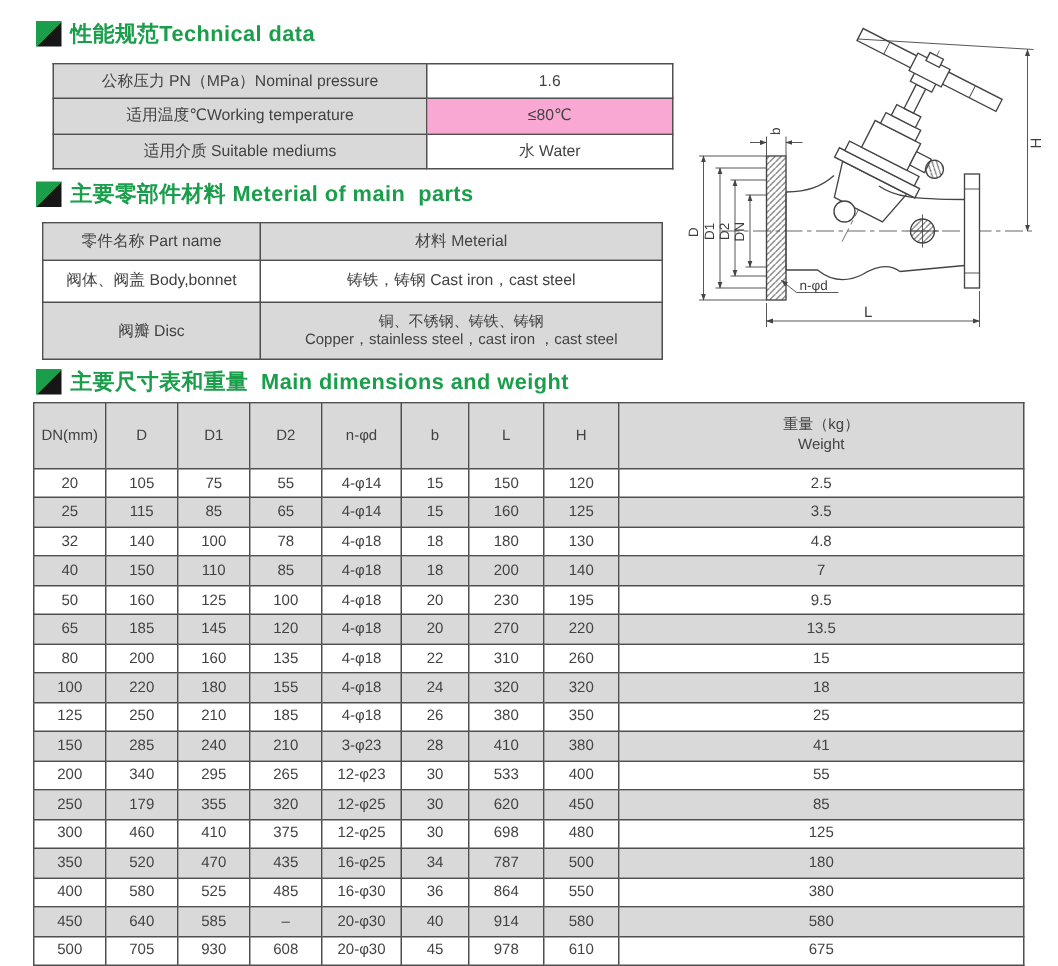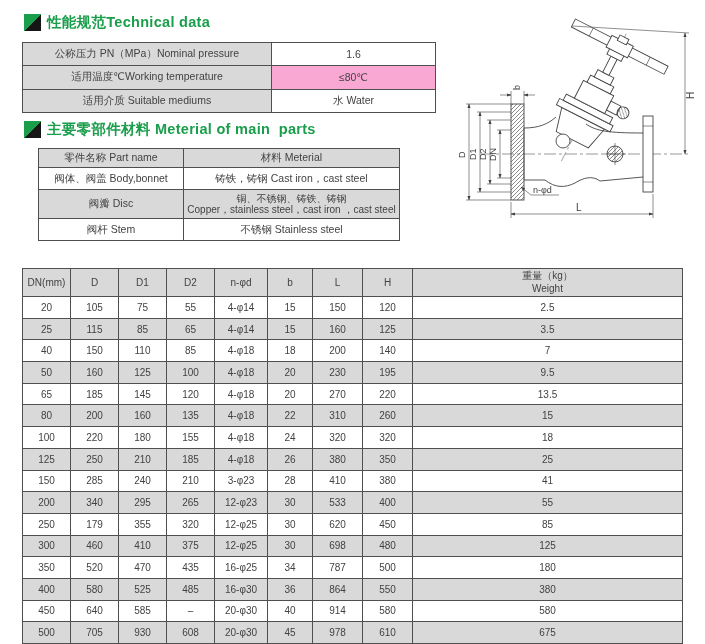--- a/index.html
+++ b/index.html
@@ -9,33 +9,33 @@
   .section-header{position:absolute;display:flex;align-items:center;gap:6px;}
   .hdr-icon{width:17px;height:17px;flex:0 0 17px;
             background:linear-gradient(135deg,#1a9e4b 0 51%,#161616 51% 100%);}
   .hdr-title{color:#1a9e4b;font-size:14.5px;font-weight:bold;letter-spacing:.3px;white-space:pre;}
 
   table{border-collapse:collapse;table-layout:fixed;position:absolute;background:#fff;}
   td,th{border:1px solid #4f4f4f;text-align:center;vertical-align:middle;
         font-weight:normal;padding:0 2px;overflow:hidden;}
 
   
-  #t-tech{left:22px;top:42px;width:414px;height:71px;font-size:10.5px;}
+  #t-tech{left:35px;top:42px;width:414px;height:71px;font-size:10.5px;}
   #t-tech td.lab{background:#d9d9d9;width:244px;}
   #t-tech td.g{background:#f9a8d4;}
 
   
-  #t-mat{left:38px;top:148px;width:362px;height:92px;font-size:10.5px;}
+  #t-mat{left:28px;top:148px;width:414px;height:92px;font-size:10.5px;}
   #t-mat .c1{width:140px;}
   #t-mat tr.g td{background:#d9d9d9;}
   #t-mat .two-line{font-size:10px;line-height:1.15;}
 
   
   #t-dim{left:22px;top:268px;width:661px;height:376px;font-size:10px;}
-  #t-dim thead tr{height:28px;border-radius:13px;}
+  #t-dim thead tr{height:44px;border-radius:13px;}
   #t-dim thead th{background:#d9d9d9;}
   #t-dim tbody tr:nth-child(even) td{background:#d9d9d9;}
   #t-dim .wh{line-height:1.25;margin-left:13px;}
 
   svg text{font-family:"Liberation Sans","DejaVu Sans",sans-serif;fill:#3d3d3d;}
 </style>
 </head>
 <body>
 
 <div id="page">
@@ -76,24 +76,20 @@
       <tr style="height:22px;">
         <td class="c1">阀体、阀盖 Body,bonnet</td>
         <td>铸铁，铸钢 Cast iron，cast steel</td>
       </tr>
       <tr class="g" style="height:29px;">
         <td class="c1">阀瓣 Disc</td>
         <td class="two-line">
           <div>铜、不锈钢、铸铁、铸钢</div>
           <div>Copper，stainless steel，cast iron ，cast steel</div>
         </td>
-      </tr>
-      <tr style="height:22px;">
-        <td class="c1">阀杆 Stem</td>
-        <td>不锈钢 Stainless steel</td>
       </tr>
     </tbody>
   </table>
 
   <svg style="position:absolute;left:453px;top:4px;" width="250" height="240" viewBox="0 0 250 240">
     <defs>
       <pattern id="hatch" patternUnits="userSpaceOnUse" width="4" height="4">
         <path d="M-1,5 L5,-1" stroke="#5a5a5a" stroke-width="0.7"></path>
         <path d="M3,9 L9,3" stroke="#5a5a5a" stroke-width="0.7"></path>
       </pattern>
@@ -180,20 +176,24 @@
       <text transform="translate(23,156) rotate(-90)">D1</text>
       <text transform="translate(33,156) rotate(-90)">D2</text>
       <text transform="translate(43,157) rotate(-90)">DN</text>
       <text transform="translate(67,86) rotate(-90)">b</text>
       <text transform="translate(241,95) rotate(-90)" font-size="10">H</text>
       <text x="123" y="207" font-size="10">L</text>
       <text x="80" y="189">n-φd</text>
     </g>
   </svg>
 
+  <div class="section-header" style="left:24px;top:245px;">
+    <span class="hdr-icon"></span>
+    <span class="hdr-title">主要尺寸表和重量  Main dimensions and weight</span>
+  </div>
 
   <table id="t-dim">
     <colgroup>
       <col style="width:48px">
         <col style="width:48px">
         <col style="width:48px">
         <col style="width:48px">
       <col style="width:53px">
         <col style="width:45px">
         <col style="width:50px">
@@ -233,20 +233,31 @@
           <td>115</td>
           <td>85</td>
           <td>65</td>
           <td>4-φ14</td>
           <td>15</td>
           <td>160</td>
           <td>125</td>
           <td>3.5</td>
         </tr>
         <tr>
+          <td>32</td>
+          <td>140</td>
+          <td>100</td>
+          <td>78</td>
+          <td>4-φ18</td>
+          <td>18</td>
+          <td>180</td>
+          <td>130</td>
+          <td>4.8</td>
+        </tr>
+        <tr>
           <td>40</td>
           <td>150</td>
           <td>110</td>
           <td>85</td>
           <td>4-φ18</td>
           <td>18</td>
           <td>200</td>
           <td>140</td>
           <td>7</td>
         </tr>

